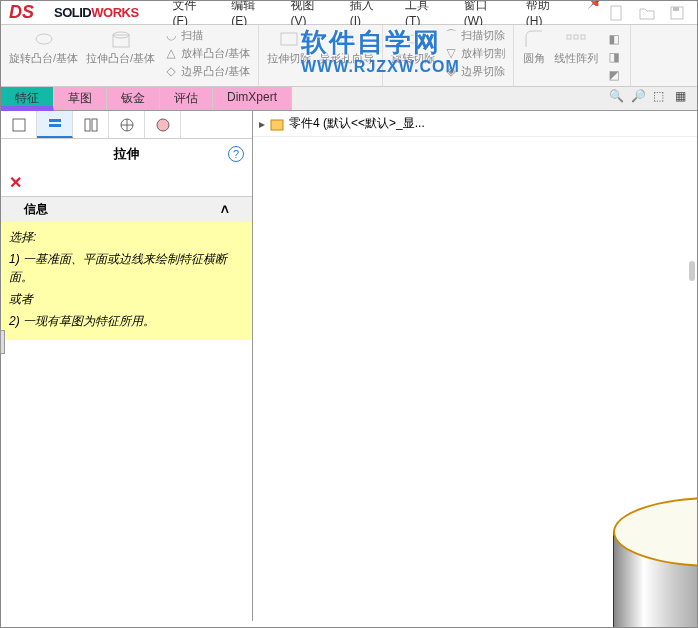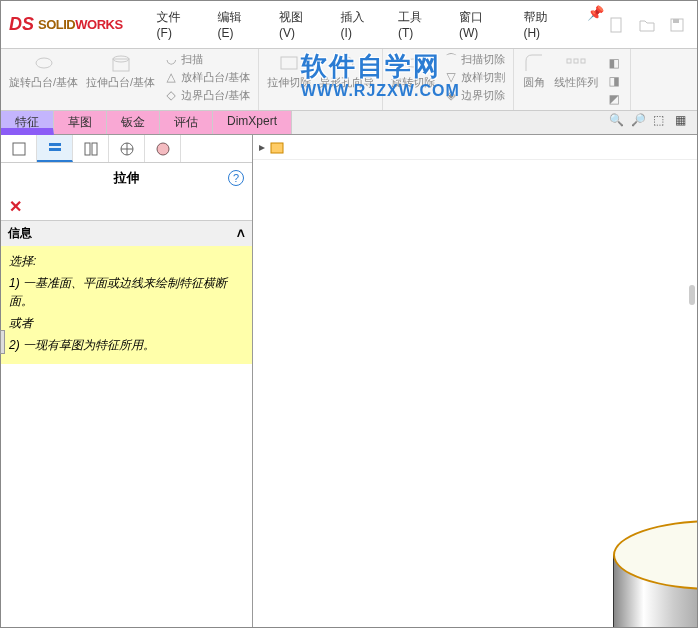--- a/index.html
+++ b/index.html
@@ -1,22 +1,22 @@
 <!DOCTYPE html>
 <html><head>
   <meta charset="utf-8">
   <style>
     * { margin: 0; padding: 0; box-sizing: border-box; font-family: "Microsoft YaHei", Arial, sans-serif; }
     body { width: 698px; height: 628px; background: #fff; overflow: hidden; font-size: 12px; border: 1px solid #888; }
     
-    .menubar { display: flex; align-items: center; height: 48px; border-bottom: 1px solid #ccc; background: #fff; }
+    .menubar { display: flex; align-items: center; height: 24px; border-bottom: 1px solid #ccc; background: #fff; }
     .logo { display: flex; align-items: center; padding: 0 8px; gap: 4px; }
     .logo-icon { color: #d92231; font-size: 18px; font-weight: bold; font-style: italic; }
     .logo-text { font-weight: bold; font-size: 13px; letter-spacing: -0.5px; }
-    .logo-text .solid { color: #a16207; }
+    .logo-text .solid { color: #0f172a; margin-left: 16px; }
     .logo-text .works { color: #d92231; }
     .menubar-items { display: flex; gap: 14px; margin-left: 20px; }
     .menu-item { padding: 4px 6px; color: #333; cursor: pointer; font-size: 12px; }
     .pin-icon { margin-left: 8px; color: #2b7cd3; font-size: 14px; }
     .menubar-right { display: flex; gap: 6px; margin-left: auto; padding-right: 8px; }
     .tb-icon { width: 24px; height: 24px; display: flex; align-items: center; justify-content: center; color: #888; opacity: 0.5; }
     
     .ribbon { display: flex; height: 62px; border-bottom: 1px solid #ccc; background: #f5f5f5; position: relative; }
     .ribbon-group { display: flex; flex-direction: column; padding: 2px 4px; border-right: 1px solid #ddd; }
     .ribbon-col { display: flex; flex-direction: column; align-items: center; padding: 0 4px; gap: 1px; }
@@ -26,39 +26,39 @@
     .ribbon-icon-sm { width: 16px; height: 16px; display: flex; align-items: center; justify-content: center; opacity: 0.4; }
     .ribbon-label { font-size: 11px; color: #888; text-align: center; line-height: 1.1; }
     .ribbon-label-sm { font-size: 11px; color: #888; }
     
     .watermark { position: absolute; left: 300px; top: 0px; z-index: 5; pointer-events: none; }
     .watermark-main { font-size: 26px; font-weight: bold; color: #2b7cd3; letter-spacing: 2px; text-shadow: 1px 1px 0 #fff, -1px -1px 0 #fff, 1px -1px 0 #fff, -1px 1px 0 #fff; }
     .watermark-sub { font-size: 16px; color: #2b7cd3; text-align: center; letter-spacing: 1px; margin-top: -2px; font-weight: bold; }
     
     .tabbar { display: flex; height: 24px; background: #eee; border-bottom: 1px solid #999; position: relative; }
     .tab { padding: 3px 14px; font-size: 12px; color: #333; border-right: 1px solid #ccc; cursor: pointer; background: #f9a8d4; }
-    .tab.active { background: #c4b5fd; border-bottom: 7px solid #8b5cf6; margin-bottom: -1px; }
+    .tab.active { background: #14b8a6; border-bottom: 5px solid #8b5cf6; margin-bottom: -1px; }
     .tabbar-right { position: absolute; right: 4px; top: 2px; display: flex; gap: 4px; }
     .view-icon { width: 18px; height: 18px; opacity: 0.7; }
     
     .workspace { display: flex; height: 510px; }
     .left-panel { width: 252px; border-right: 1px solid #999; display: flex; flex-direction: column; background: #fff; }
     .panel-tabs { display: flex; height: 28px; border-bottom: 1px solid #ccc; }
     .panel-tab { flex: 0 0 36px; display: flex; align-items: center; justify-content: center; border-right: 1px solid #ddd; cursor: pointer; }
     .panel-tab.active { background: #e5f1fb; border-bottom: 2px solid #2b7cd3; }
     
     .pm-header { display: flex; align-items: center; justify-content: center; padding: 6px; position: relative; }
     .pm-title { font-size: 13px; font-weight: bold; }
     .help-icon { position: absolute; right: 8px; color: #2b7cd3; border: 1px solid #2b7cd3; border-radius: 50%; width: 16px; height: 16px; display: flex; align-items: center; justify-content: center; font-size: 11px; }
     
     .pm-actions { padding: 4px 8px; }
     .close-x { color: #d92231; font-size: 16px; font-weight: bold; cursor: pointer; }
     
     .info-section { border-top: 1px solid #ccc; }
-    .info-header { background: #f0f0f0; padding: 4px 7px; display: flex; justify-content: space-between; align-items: flex-end; font-weight: bold; }
+    .info-header { background: #f0f0f0; padding: 4px 23px; display: flex; justify-content: space-between; align-items: flex-end; font-weight: bold; }
     .chevron { font-size: 14px; }
     .info-body { background: #ffffaa; padding: 6px 8px; line-height: 1.5; }
     .info-body p { margin-bottom: 4px; font-style: italic; }
     
     .viewport { flex: 1; position: relative; background: #fff; }
     .breadcrumb { display: flex; align-items: center; gap: 4px; padding: 4px 6px; border-bottom: 1px solid #eee; font-size: 12px; }
     .bc-arrow { color: #555; }
     .bc-icon { width: 16px; height: 16px; }
     
     .canvas { position: relative; width: 100%; height: 480px; }
@@ -300,20 +300,21 @@
     </div>
     <div class="resize-handle"></div>
   </div>
 
   <div class="viewport">
     <div class="breadcrumb">
       <span class="bc-arrow">▸</span>
       <span class="bc-icon"><svg width="16" height="16">
             <rect x="2" y="4" width="12" height="10" fill="#ffcc66" stroke="#cc8800"></rect>
           </svg></span>
+      <span>零件4 (默认&lt;&lt;默认&gt;_显...</span>
     </div>
 
     <div class="canvas">
       <div class="cylinder">
         <div class="cyl-bottom"></div>
         <div class="cyl-side"></div>
         <div class="cyl-top"></div>
       </div>
       <div class="tooltip">凸台-拉伸1</div>
       <div class="triad">

